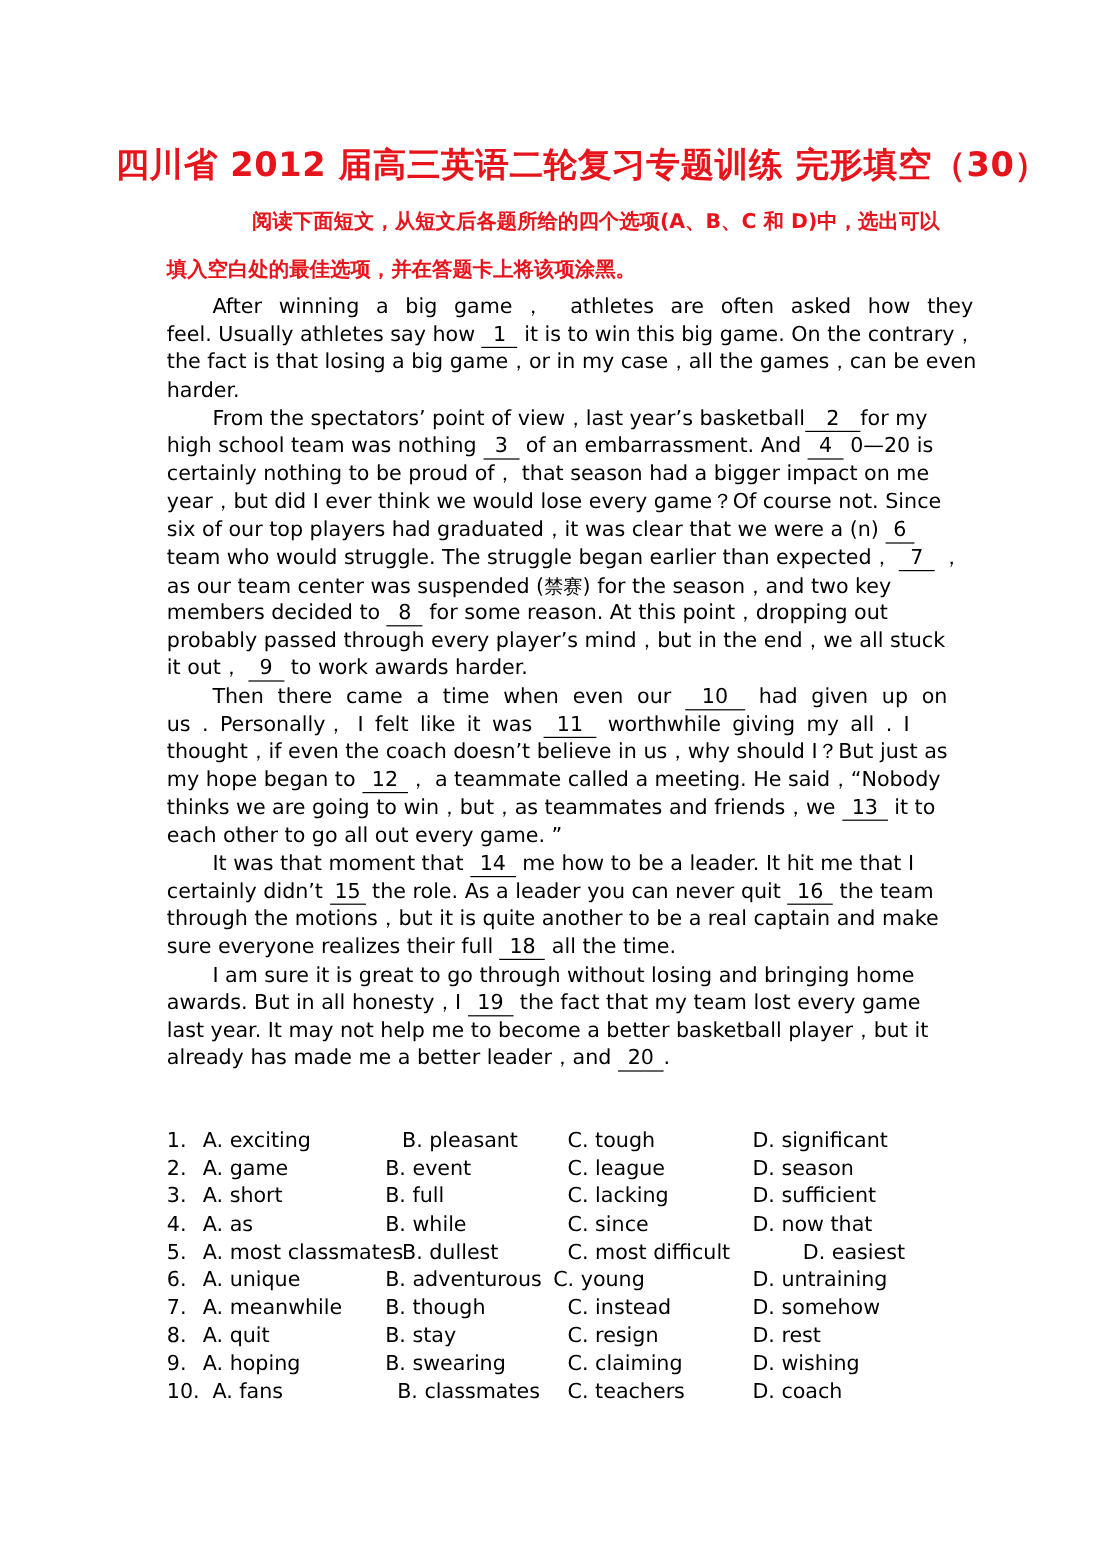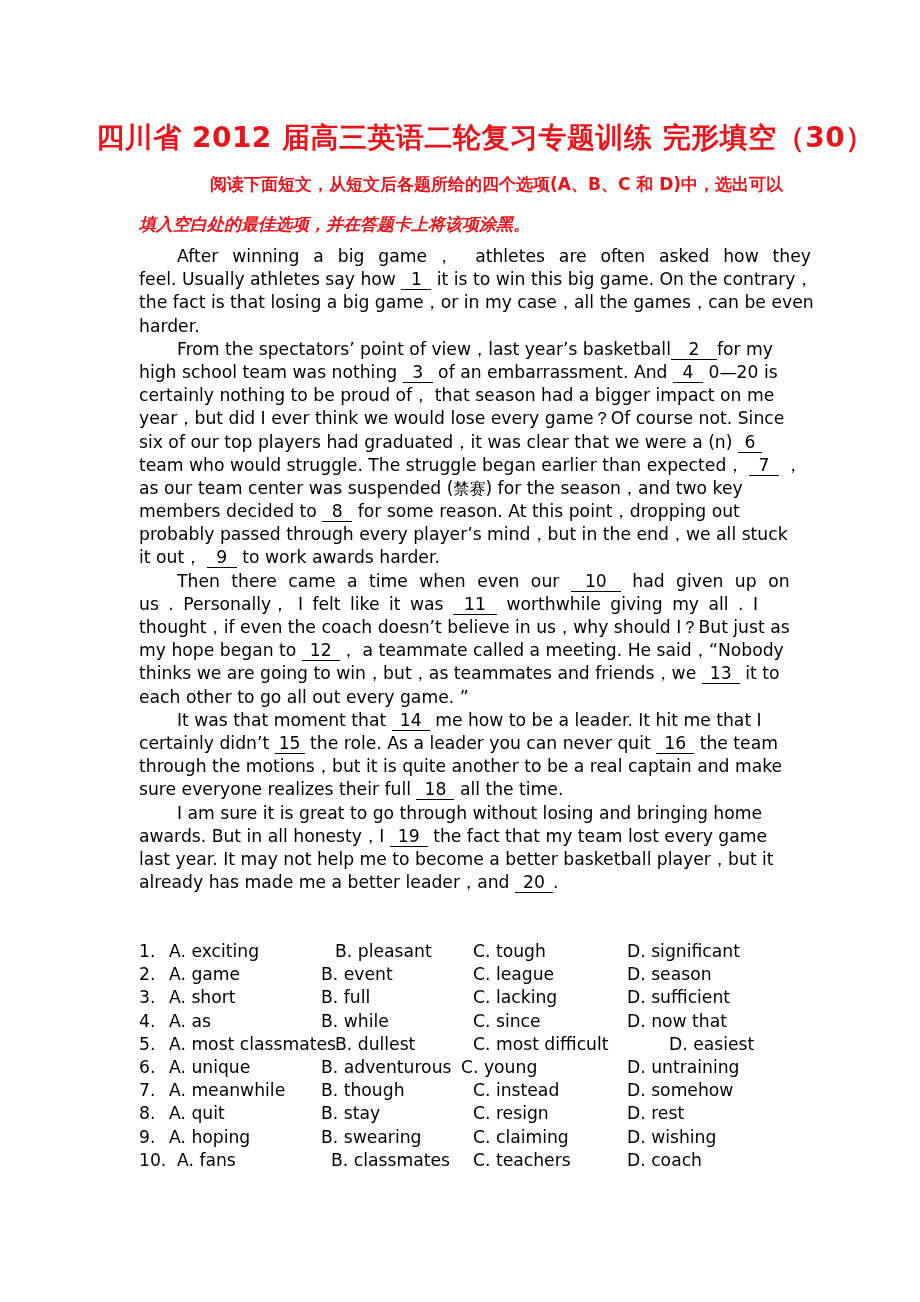--- a/index.html
+++ b/index.html
@@ -30,21 +30,21 @@
       white-space: nowrap;
     }
     .instr {
       position: absolute;
       color: #e8141c;
       font-size: 17px;
       font-weight: bold;
       white-space: nowrap;
     }
     .instr1 { left: 176px; top: 173px; margin-left: 34px; }
-    .instr2 { left: 139px; top: 213px; font-style: italic; }
+    .instr2 { left: 139px; top: 213px; }
     .passage {
       position: absolute;
       left: 139px;
       top: 245px;
       width: 672px;
       font-size: 17.2px;
       line-height: 23.2px;
     }
     .line {
       display: block;

